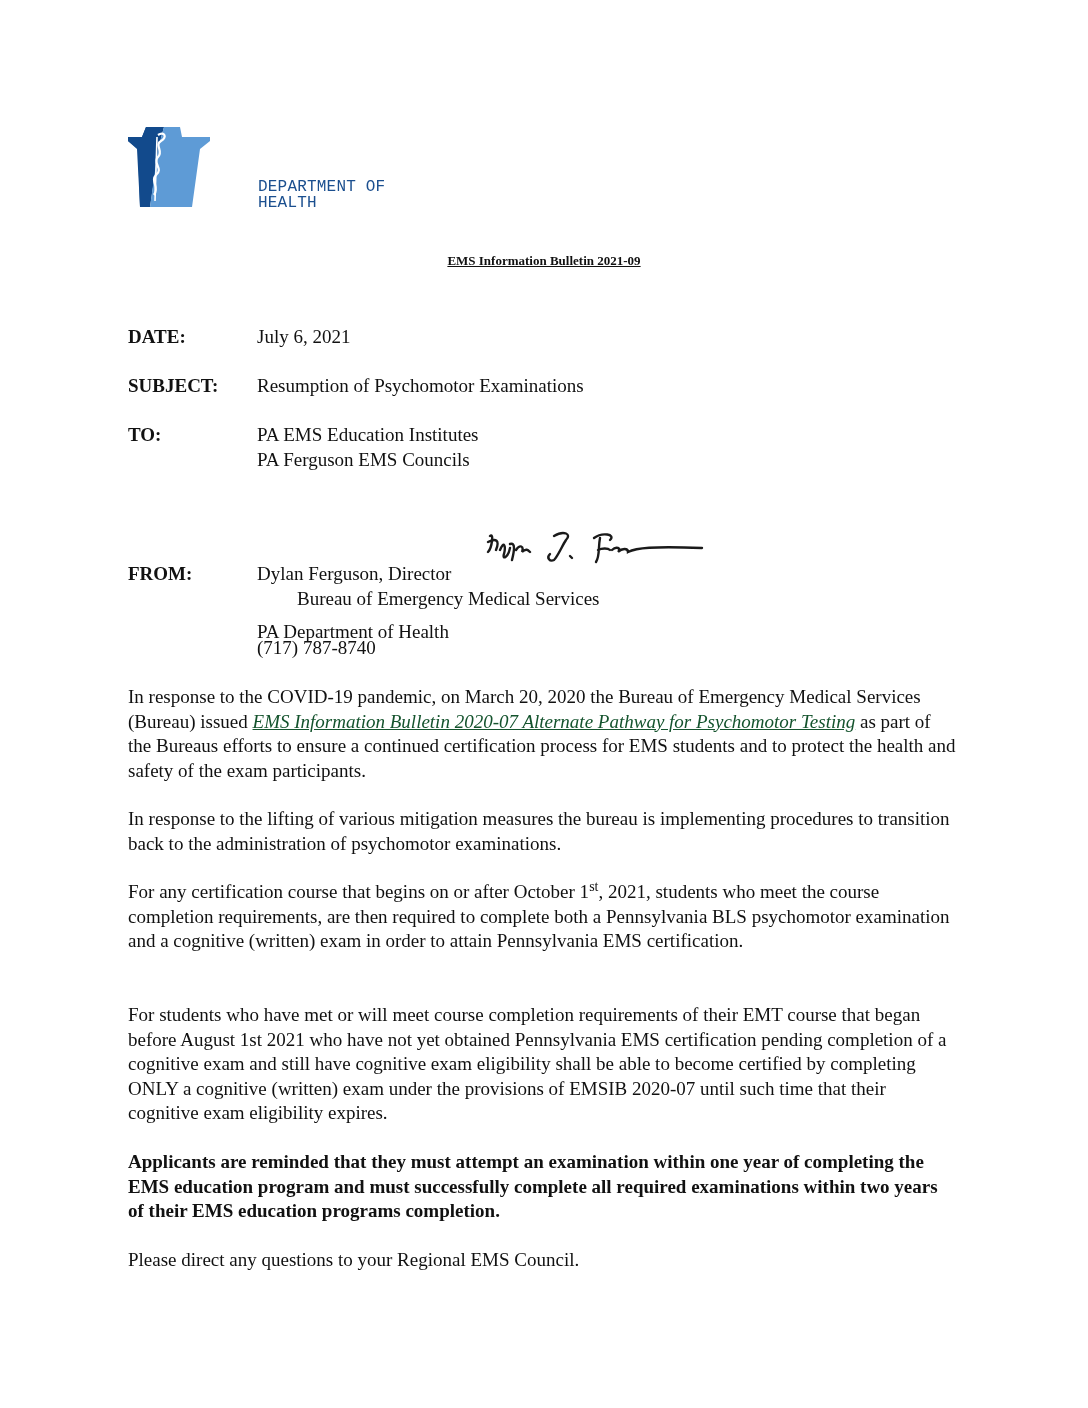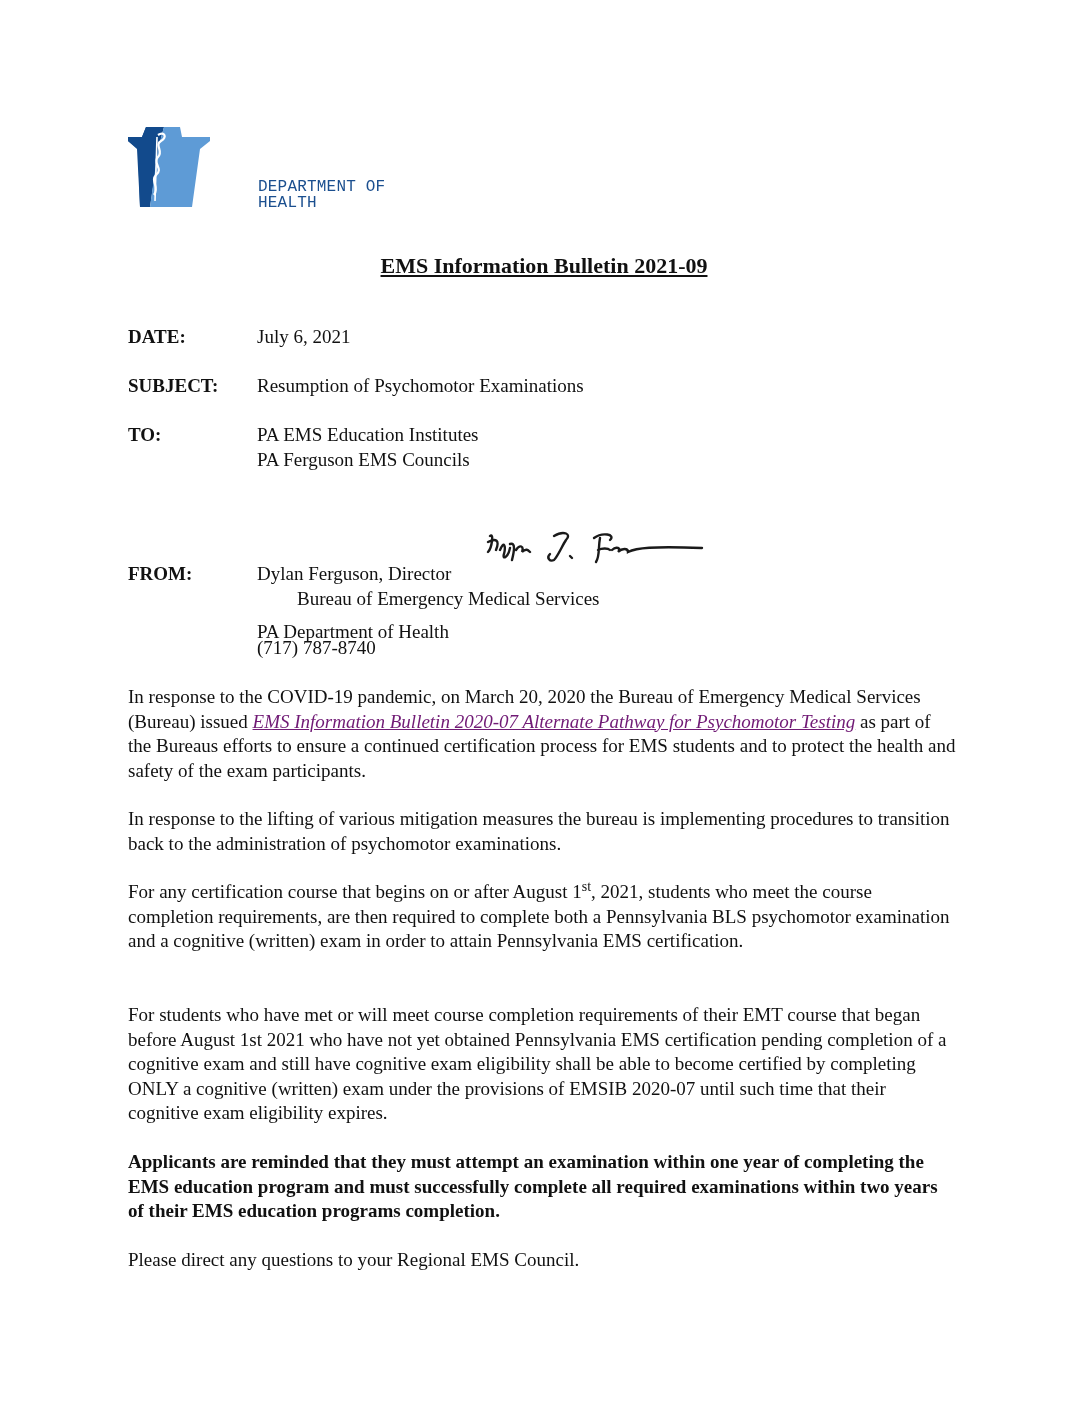--- a/index.html
+++ b/index.html
@@ -5,27 +5,27 @@
   html, body { margin: 0; padding: 0; background: #ffffff; }
   body { width: 1088px; height: 1408px; position: relative; overflow: hidden;
          font-family: "Liberation Serif", "DejaVu Serif", serif; color: #111; }
   .logo { position: absolute; left: 128px; top: 127px; width: 320px; height: 80px; }
   .logo svg { position: absolute; left: 0; top: 0; }
   .logo-word { position: absolute; left: 90px; top: 8px; font-family: "Liberation Sans", "DejaVu Sans", sans-serif;
                font-weight: bold; font-size: 35px; color: #1b4f8f; letter-spacing: 0.3px; line-height: 1; }
   .logo-dept { position: absolute; left: 90px; top: 52px; font-family: Liberation Mono, monospace;
                font-size: 16px; color: #1b4f8f; letter-spacing: 0.2px; line-height: 1; margin-left: 40px; }
   .title { position: absolute; left: 0; width: 1088px; top: 253px; text-align: center;
-           font-weight: bold; font-size: 22px; text-decoration: underline; }
+           font-weight: bold; font-size: 13px; text-decoration: underline; }
   .field { position: absolute; left: 128px; font-size: 19px; line-height: 24.5px; }
   .field .label { position: absolute; left: 0; top: 0; font-weight: bold; width: 128px; font-family: Liberation Serif, serif; }
   .field .value { position: absolute; left: 129px; top: 0; white-space: nowrap; }
   .sig { position: absolute; left: 482px; top: 528px; }
   .para { position: absolute; left: 128px; width: 830px; font-size: 19px; line-height: 24.5px; }
-  .para a { color: #701a75; font-style: italic; text-decoration: underline; }
+  .para a { color: #14532d; font-style: italic; text-decoration: underline; }
   sup { font-size: 14px; line-height: 0; vertical-align: 7px; }
 </style>
 </head>
 <body>
 
 <div class="logo">
   <svg width="82" height="80" viewBox="0 0 82 80">
     <polygon points="18,0 36,0 30,22 18,80 12,80 9,22 0,14 0,10 14,10" fill="#124a8c"></polygon>
     <polygon points="0,10 14,10 18,0 34,0 22,80 12,80 10,22 0,14" fill="#124a8c"></polygon>
     <polygon points="36,0 52,0 54,10 82,10 82,14 72,22 64,80 22,80 30,22" fill="#5e9bd6"></polygon>
@@ -71,20 +71,20 @@
   <span class="value" style="top:73.5px;text-align:center;">(717) 787-8740</span>
 </div>
 
 <div class="para" style="top:685px;">
   <span>In response to the COVID-19 pandemic, on March 20, 2020 the Bureau of Emergency Medical Services (Bureau) issued </span><a href="#">EMS Information Bulletin 2020-07 Alternate Pathway for Psychomotor Testing</a><span> as part of the Bureaus efforts to ensure a continued certification process for EMS students and to protect the health and safety of the exam participants.</span>
 </div>
 
 <div class="para" style="top:807px;">In response to the lifting of various mitigation measures the bureau is implementing procedures to transition back to the administration of psychomotor examinations.</div>
 
 <div class="para" style="top:880px;">
-  <span>For any certification course that begins on or after August 1</span><sup>st</sup><span>, 2021, students who meet the course completion requirements, are then required to complete both a Pennsylvania BLS psychomotor examination and a cognitive (written) exam in order to attain Pennsylvania EMS certification.</span>
+  <span>For any certification course that begins on or after October 1</span><sup>st</sup><span>, 2021, students who meet the course completion requirements, are then required to complete both a Pennsylvania BLS psychomotor examination and a cognitive (written) exam in order to attain Pennsylvania EMS certification.</span>
 </div>
 
 <div class="para" style="top:1003px;">For students who have met or will meet course completion requirements of their EMT course that began before August 1st 2021 who have not yet obtained Pennsylvania EMS certification pending completion of a cognitive exam and still have cognitive exam eligibility shall be able to become certified by completing ONLY a cognitive (written) exam under the provisions of EMSIB 2020-07 until such time that their cognitive exam eligibility expires.</div>
 
 <div class="para" style="top:1150px;font-weight:bold;">Applicants are reminded that they must attempt an examination within one year of completing the EMS education program and must successfully complete all required examinations within two years of their EMS education programs completion.</div>
 
 <div class="para" style="top:1248px;">Please direct any questions to your Regional EMS Council.</div>
 
 </body></html>

